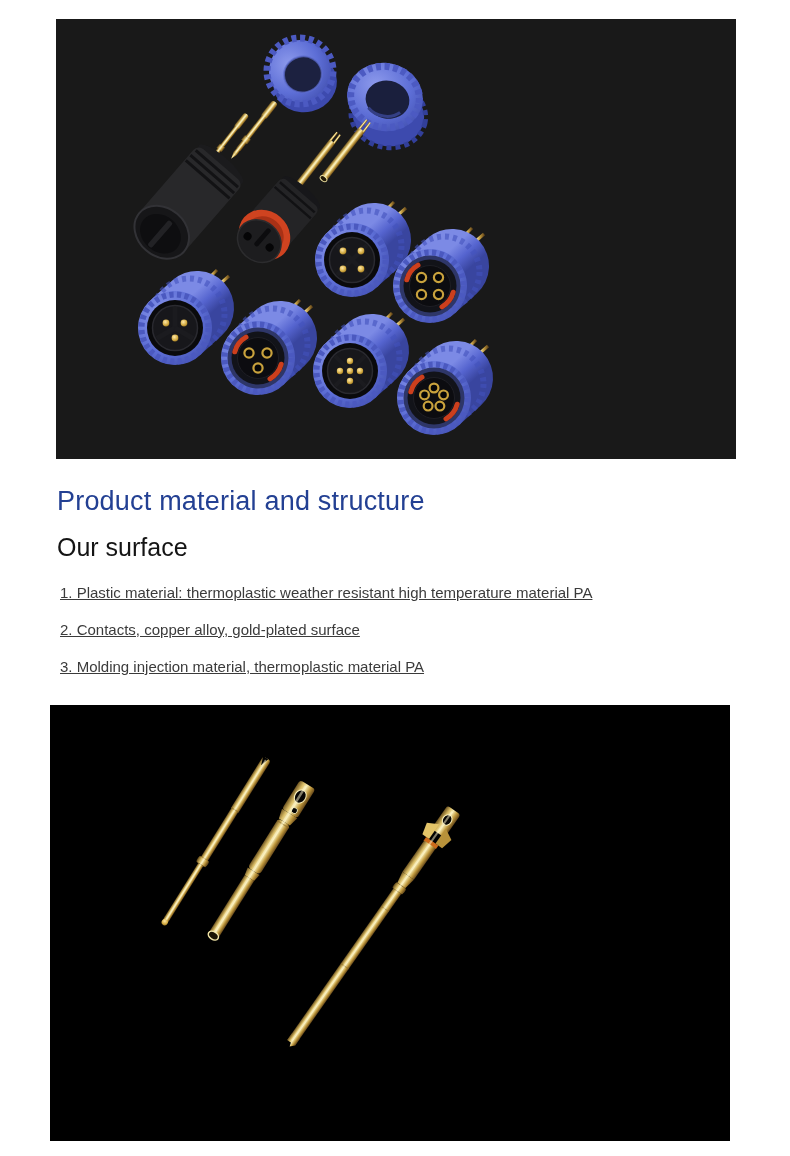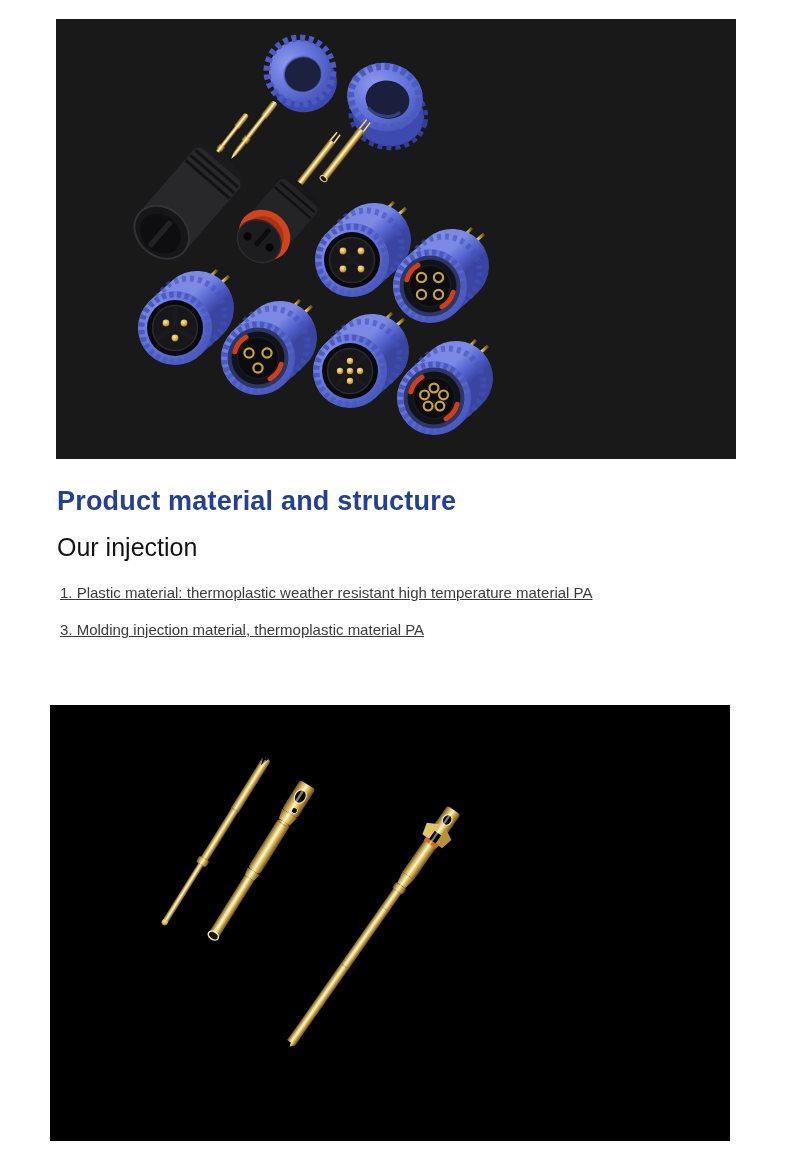--- a/index.html
+++ b/index.html
@@ -5,21 +5,21 @@
   html,body{margin:0;padding:0;}
   body{
     width:790px;height:1156px;position:relative;background:#ffffff;
     font-family:"Liberation Sans", sans-serif;overflow:hidden;
   }
   figure.photo{position:absolute;margin:0;overflow:hidden;}
   figure.photo.top{left:56px;top:19px;width:680px;height:440px;background:#191919;}
   figure.photo.bottom{left:50px;top:705px;width:680px;height:436px;background:#000000;}
   h1.heading-primary{
     position:absolute;left:57px;top:486px;margin:0;
-    font-size:27px;font-weight:700;color:#234093;letter-spacing:0.2px;
+    font-size:27px;font-weight:400;color:#234093;letter-spacing:0.2px;
   }
   h2.heading-secondary{
     position:absolute;left:57px;top:533px;margin:0;
     font-size:25px;font-weight:400;color:#141414;
   }
   ul.material-list{
     position:absolute;left:60px;top:584px;margin:0;padding:0;list-style:none;
     font-size:15px;color:#3b3b3b;
   }
   ul.material-list li{margin:0 0 20px 0;line-height:17px;white-space:nowrap;text-decoration:underline;}
@@ -212,23 +212,24 @@
       <circle cx="-8" cy="-2" r="4.4" fill="#060607" stroke="#c9a23d" stroke-width="2.2"></circle>
       <circle cx="1.5" cy="4.9" r="4.4" fill="#060607" stroke="#c9a23d" stroke-width="2.2"></circle>
       <circle cx="-2.1" cy="16.1" r="4.4" fill="#060607" stroke="#c9a23d" stroke-width="2.2"></circle>
       <circle cx="-13.9" cy="16.1" r="4.4" fill="#060607" stroke="#c9a23d" stroke-width="2.2"></circle>
       <circle cx="-17.5" cy="4.9" r="4.4" fill="#060607" stroke="#c9a23d" stroke-width="2.2"></circle>
     </g>
   </svg>
 </figure>
 
 <h1 class="heading-primary">Product material and structure</h1>
-<h2 class="heading-secondary">Our injection</h2>
+<h2 class="heading-secondary">Our surface</h2>
 <ul class="material-list">
   <li>1. Plastic material: thermoplastic weather resistant high temperature material PA</li>
+  <li>2. Contacts, copper alloy, gold-plated surface</li>
   <li>3. Molding injection material, thermoplastic material PA</li>
 </ul>
 
 <figure class="photo bottom">
   <svg width="680" height="436" viewBox="0 0 680 436">
     <defs>
       <linearGradient id="goldL" x1="0" y1="0" x2="1" y2="0">
         <stop offset="0" stop-color="#6e5420"></stop>
         <stop offset="0.28" stop-color="#d9bc66"></stop>
         <stop offset="0.5" stop-color="#f7ecb4"></stop>

